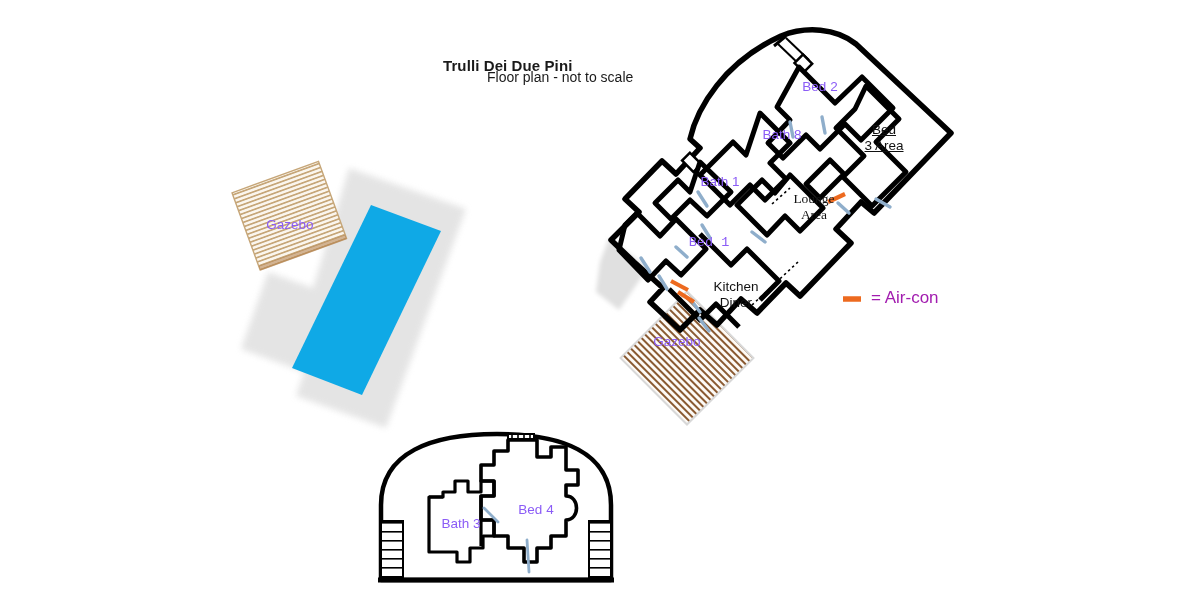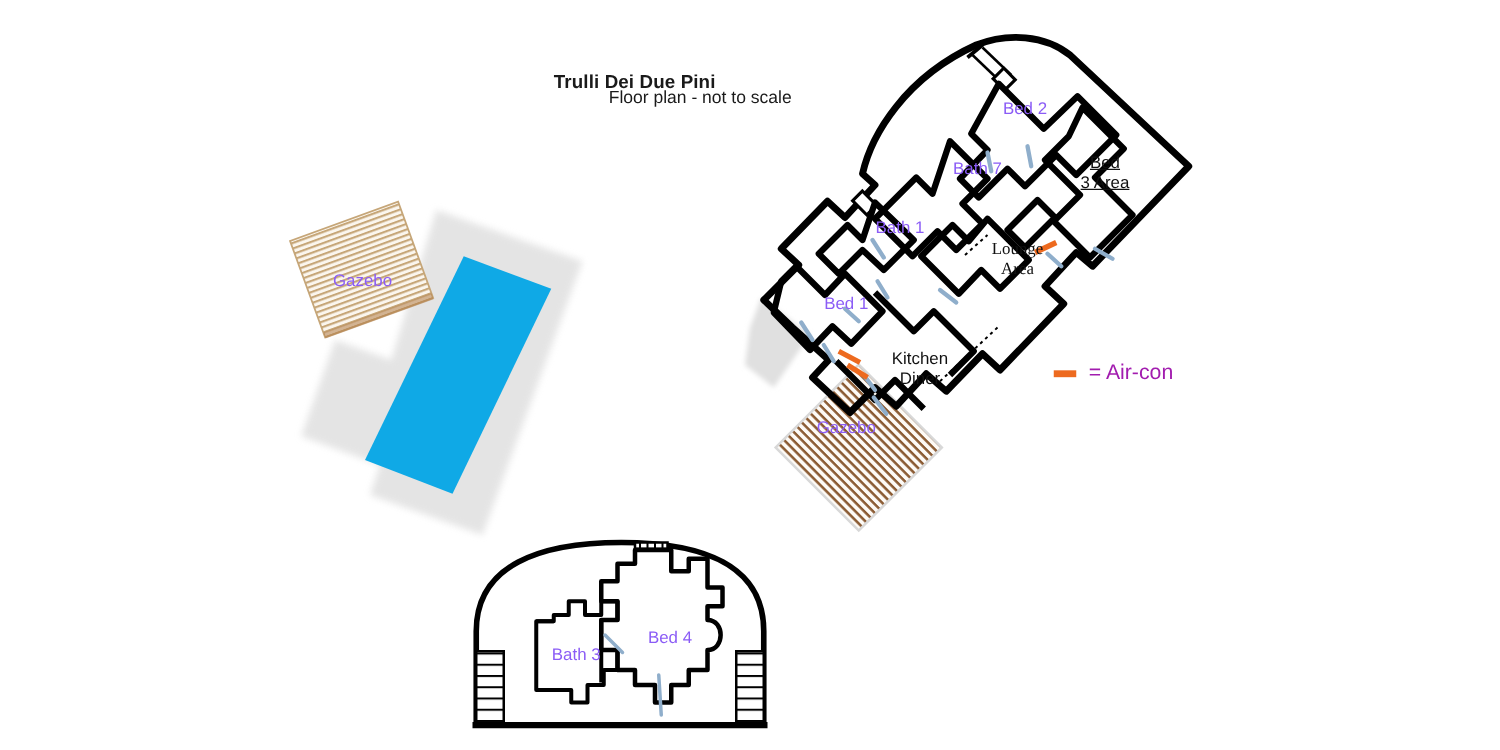--- a/index.html
+++ b/index.html
@@ -196,31 +196,31 @@
         <line x1="527" y1="540" x2="529" y2="572"></line>
       </g>
     </g>
 
     <line x1="843" y1="299" x2="861" y2="299" stroke="#ED6A1F" stroke-width="5.5"></line>
   </svg>
 
   <div class="lbl" style="left:262px;top:217px;width:56px;">Gazebo</div>
 
   <div class="lbl" style="left:792px;top:79px;width:56px;">Bed 2</div>
-  <div class="lbl" style="left:752px;top:127px;width:60px;">Bath 7</div>
+  <div class="lbl" style="left:752px;top:127px;width:60px;">Bath 8</div>
   <div class="lbl2" style="left:852px;top:122px;width:64px;text-decoration:underline;">
     <div>Bed</div>
     <div>3 Area</div>
   </div>
   <div class="lbl" style="left:690px;top:174px;width:60px;">Bath 1</div>
   <div class="lbl2" style="left:783px;top:191px;width:62px;font-family:Liberation Serif, serif;">
     <div>Lounge</div>
     <div>Area</div>
   </div>
-  <div class="lbl" style="left:650px;top:235px;width:54px;">Bed 1</div>
+  <div class="lbl" style="left:682px;top:235px;width:54px;font-family:Liberation Mono, monospace;">Bed 1</div>
   <div class="lbl2" style="left:703px;top:279px;width:66px;">
     <div>Kitchen</div>
     <div>Diner</div>
   </div>
   <div class="lbl" style="left:648px;top:334px;width:58px;">Gazebo</div>
 
   <div class="lbl" style="left:432px;top:516px;width:58px;">Bath 3</div>
   <div class="lbl" style="left:509px;top:502px;width:54px;">Bed 4</div>
 
   <div class="legtxt" style="left:871px;top:288px;">= Air-con</div>

